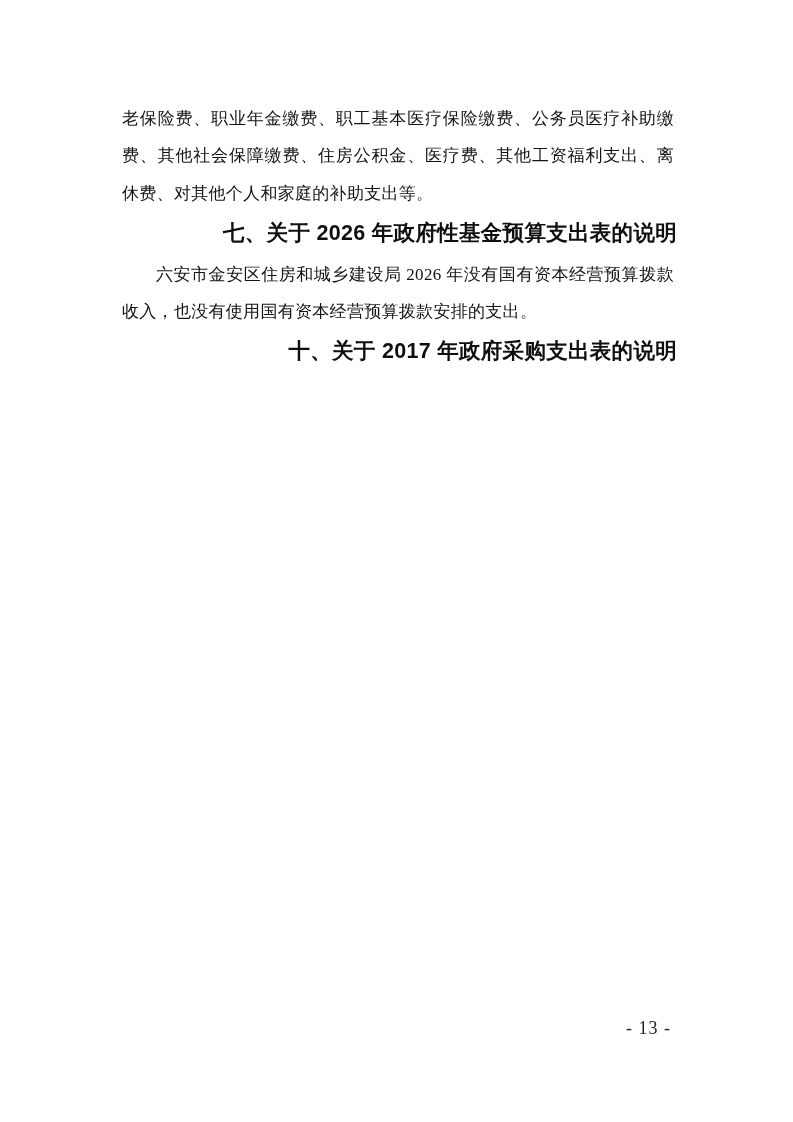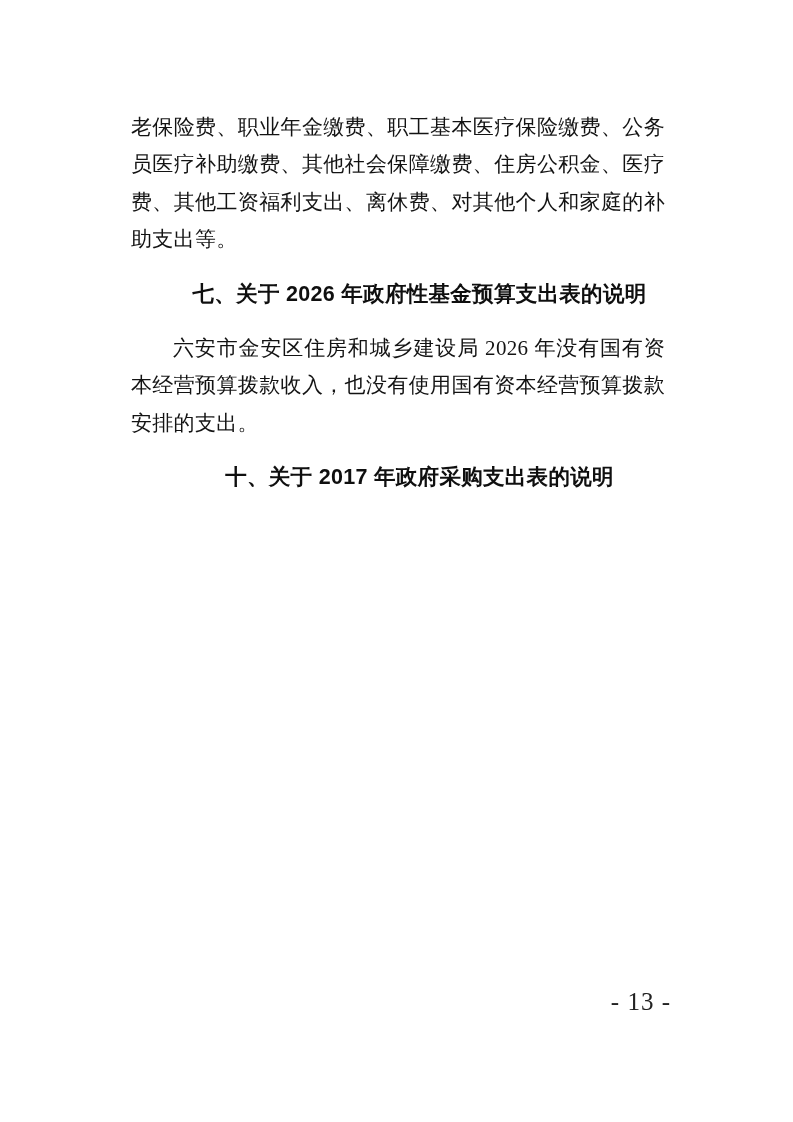--- a/index.html
+++ b/index.html
@@ -13,47 +13,47 @@
     font-family: "Liberation Serif", "DejaVu Serif", serif;
     color: #131313;
   }
   .content {
     position: absolute;
     left: 119px;
     top: 97px;
     width: 558px;
   }
   p.body-para {
-    margin: 12px;
-    font-size: 21px;
+    margin: 3px;
+    font-size: 17px;
     line-height: 37.4px;
     text-align: justify;
     text-justify: inter-character;
     text-indent: 2em;
     font-family: "Liberation Serif", "DejaVu Serif", serif;
     letter-spacing: 0.3px;
   }
   p.body-para.continued { text-indent: 0; }
   p.body-para .bold-lead { font-weight: bold; }
   h2.section-heading {
-    margin: 17px;
+    margin: 0;
     font-size: 21.5px;
     line-height: 37.4px;
     font-weight: bold;
     text-indent: 2em;
-    text-align: center;
+    text-align: right;
     font-family: "Liberation Sans", "DejaVu Sans", sans-serif;
     color: #0f0f0f;
     letter-spacing: 0.3px;
   }
   .page-number {
     position: absolute;
     right: 122px;
-    top: 988px;
-    font-size: 25px;
+    top: 1018px;
+    font-size: 18px;
     font-family: "Liberation Serif", "DejaVu Serif", serif;
     color: #222222;
     letter-spacing: 1px;
   }
 </style>
 </head>
 <body>
 
 <div class="page">
   <div class="content">

